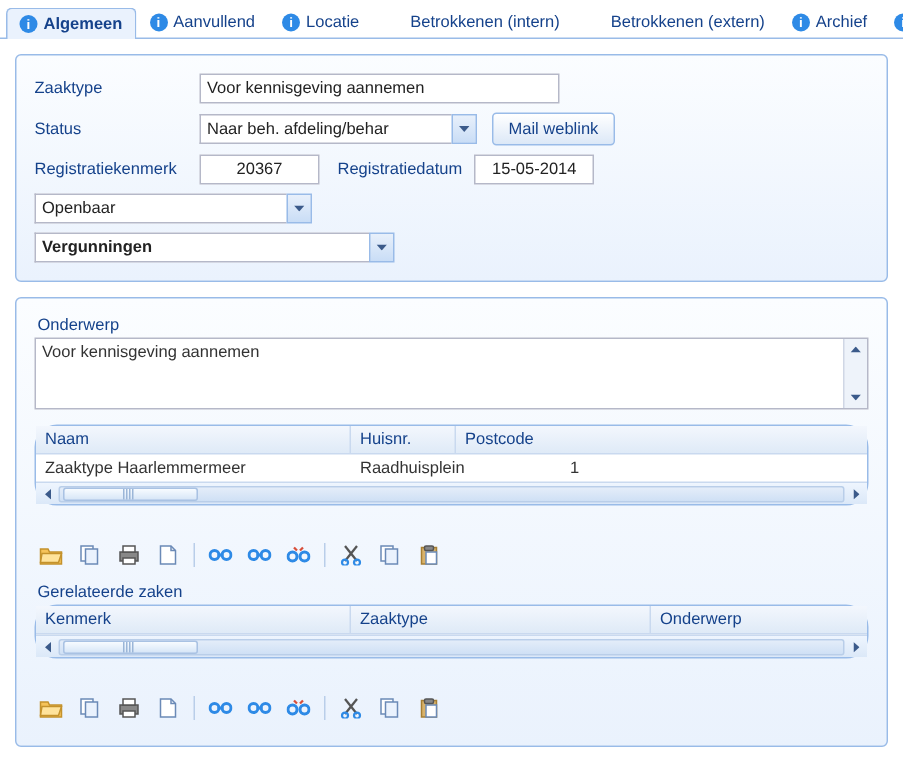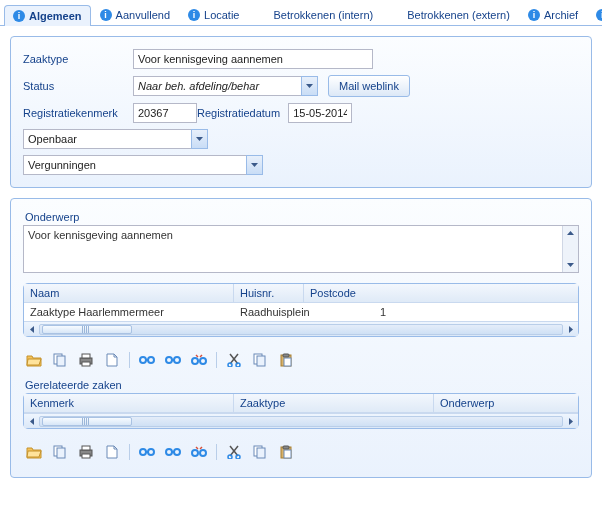--- a/index.html
+++ b/index.html
@@ -75,21 +75,21 @@
   }
   .text-input {
     height: 20px;
     border: 1px solid #b5b8c8;
     background: #fff;
     color: #222;
     padding: 2px 4px;
     font: inherit;
   }
   .w240 { width: 240px; }
-  .w80  { width: 64px; }
+  .w80  { width: 80px; text-align: center; }
   .combo {
     display: inline-flex; align-items: stretch;
     height: 20px;
   }
   .combo input {
     border: 1px solid #b5b8c8;
     border-right: none;
     background: #fff;
     color: #222;
     padding: 2px 4px;
@@ -108,21 +108,21 @@
     border: 1px solid #99bbe8;
     background: linear-gradient(#ffffff, #dce8f7);
     border-radius: 3px;
     color: #15428b;
     padding: 0 10px;
     font: inherit;
     cursor: pointer;
     margin-left: 10px;
   }
   .gap-label {
-    margin-right: 8px;
+    margin-left: 12px; margin-right: 8px;
     color: #15428b;
     text-align: right;
   }
   
   .section-label { color:#15428b; margin: 2px 0 2px 2px; }
   
   .textblock {
     display: flex;
     border: 1px solid #b5b8c8;
     background: #fff;
@@ -138,23 +138,23 @@
   .textblock .sb {
     width: 16px;
     background: #eef3fa;
     display: flex; flex-direction: column; justify-content: space-between;
     border-left: 1px solid #d0d7e5;
   }
   .sb .arrow { display:flex; align-items:center; justify-content:center; height:14px; }
   
   .grid {
     border: 1px solid #99bbe8;
-    border-radius: 5px;
+    border-radius: 15px;
     background: #fff;
-    margin-bottom: 8px;
+    margin-bottom: 18px;
   }
   .grid-head {
     display: flex;
     background: linear-gradient(#f3f7fd, #dfeaf7);
     border-bottom: 1px solid #c9d9ef;
   }
   .grid-head .col {
     padding: 3px 6px;
     border-right: 1px solid #c9d9ef;
     color: #15428b;
@@ -251,21 +251,21 @@
     <div class="panel">
 
       <div class="form-row">
         <label class="fld">Zaaktype</label>
         <input class="text-input w240" value="Voor kennisgeving aannemen" style="">
       </div>
 
       <div class="form-row">
         <label class="fld">Status</label>
         <span class="combo">
-          <input style="width: 168px; font-style: italic;" value="Naar beh. afdeling/behar">
+          <input style="width: 168px;" value="Naar beh. afdeling/behar">
           <span class="trigger">
             <svg width="7" height="4">
                 <polygon points="0,0 7,0 3.5,4" fill="#3b5a8a"></polygon>
               </svg>
           </span>
         </span>
         <button class="btn">Mail weblink</button>
       </div>
 
       <div class="form-row">
@@ -281,21 +281,21 @@
           <span class="trigger">
             <svg width="7" height="4">
                 <polygon points="0,0 7,0 3.5,4" fill="#3b5a8a"></polygon>
               </svg>
           </span>
         </span>
       </div>
 
       <div class="form-row" style="margin-bottom:0">
         <span class="combo">
-          <input style="width: 223px;" value="Vergunningen">
+          <input style="width: 223px; font-weight: bold;" value="Vergunningen">
           <span class="trigger">
             <svg width="7" height="4">
                 <polygon points="0,0 7,0 3.5,4" fill="#3b5a8a"></polygon>
               </svg>
           </span>
         </span>
       </div>
 
     </div>
 

